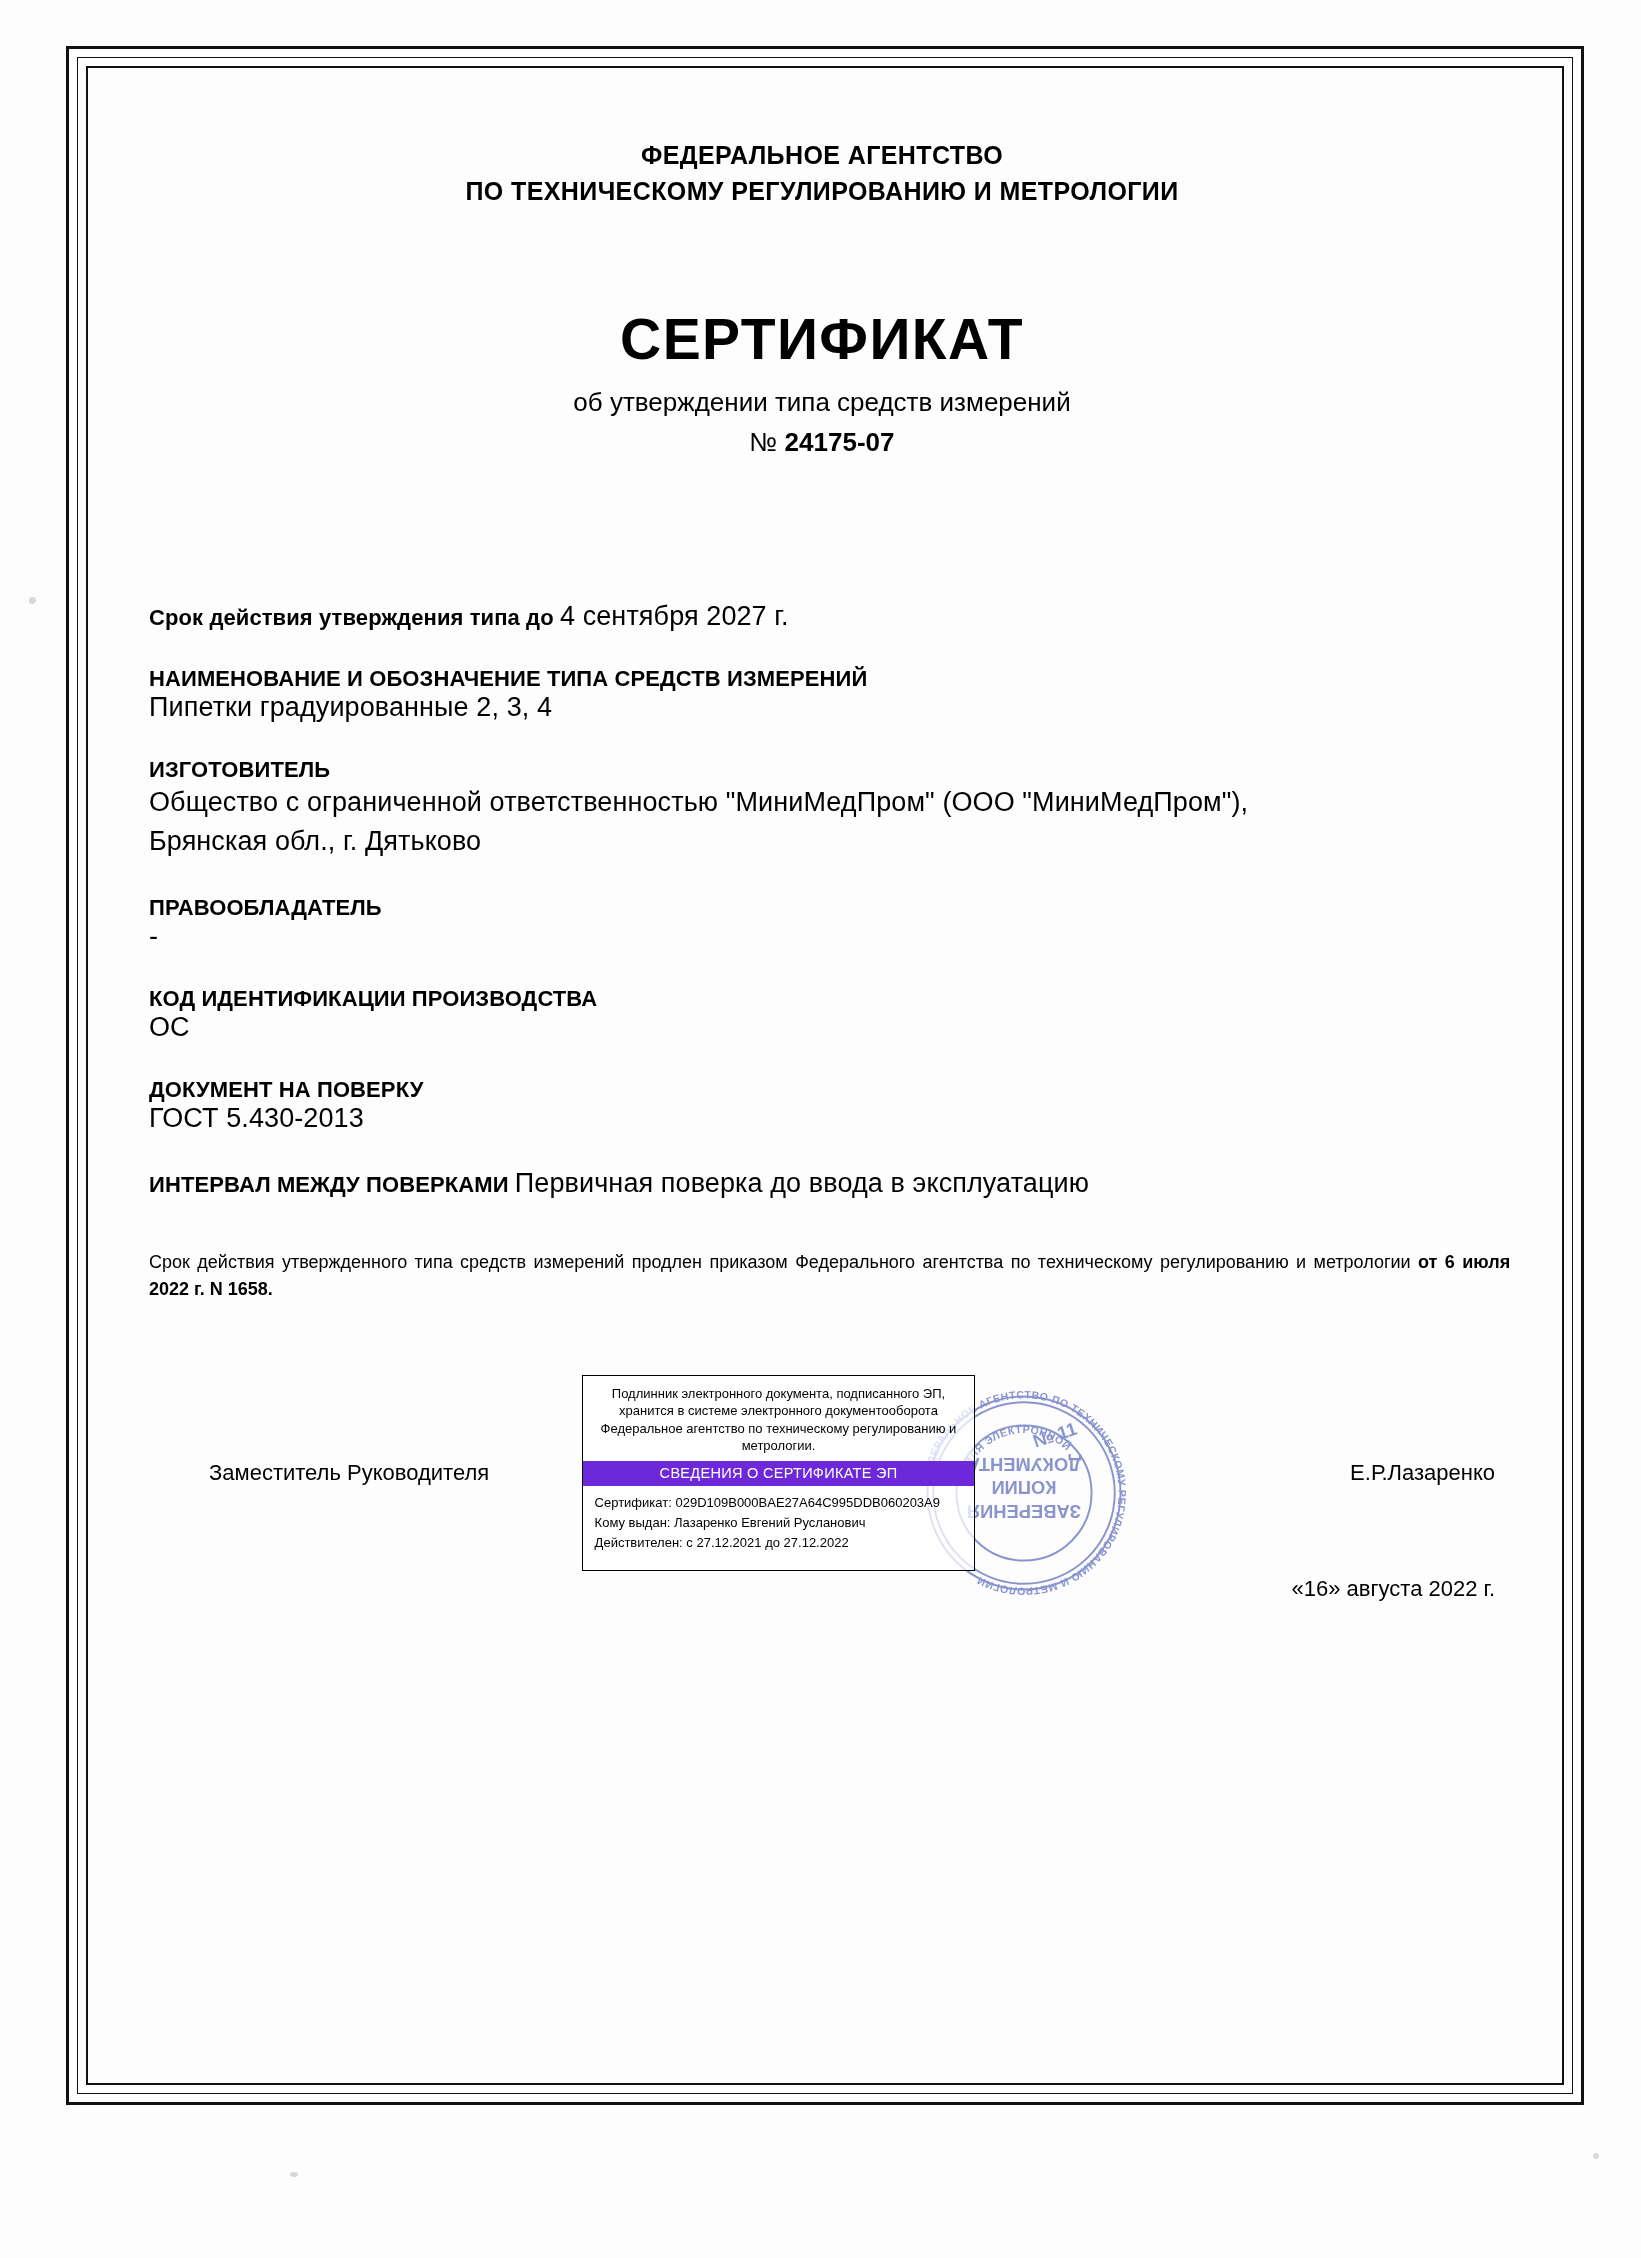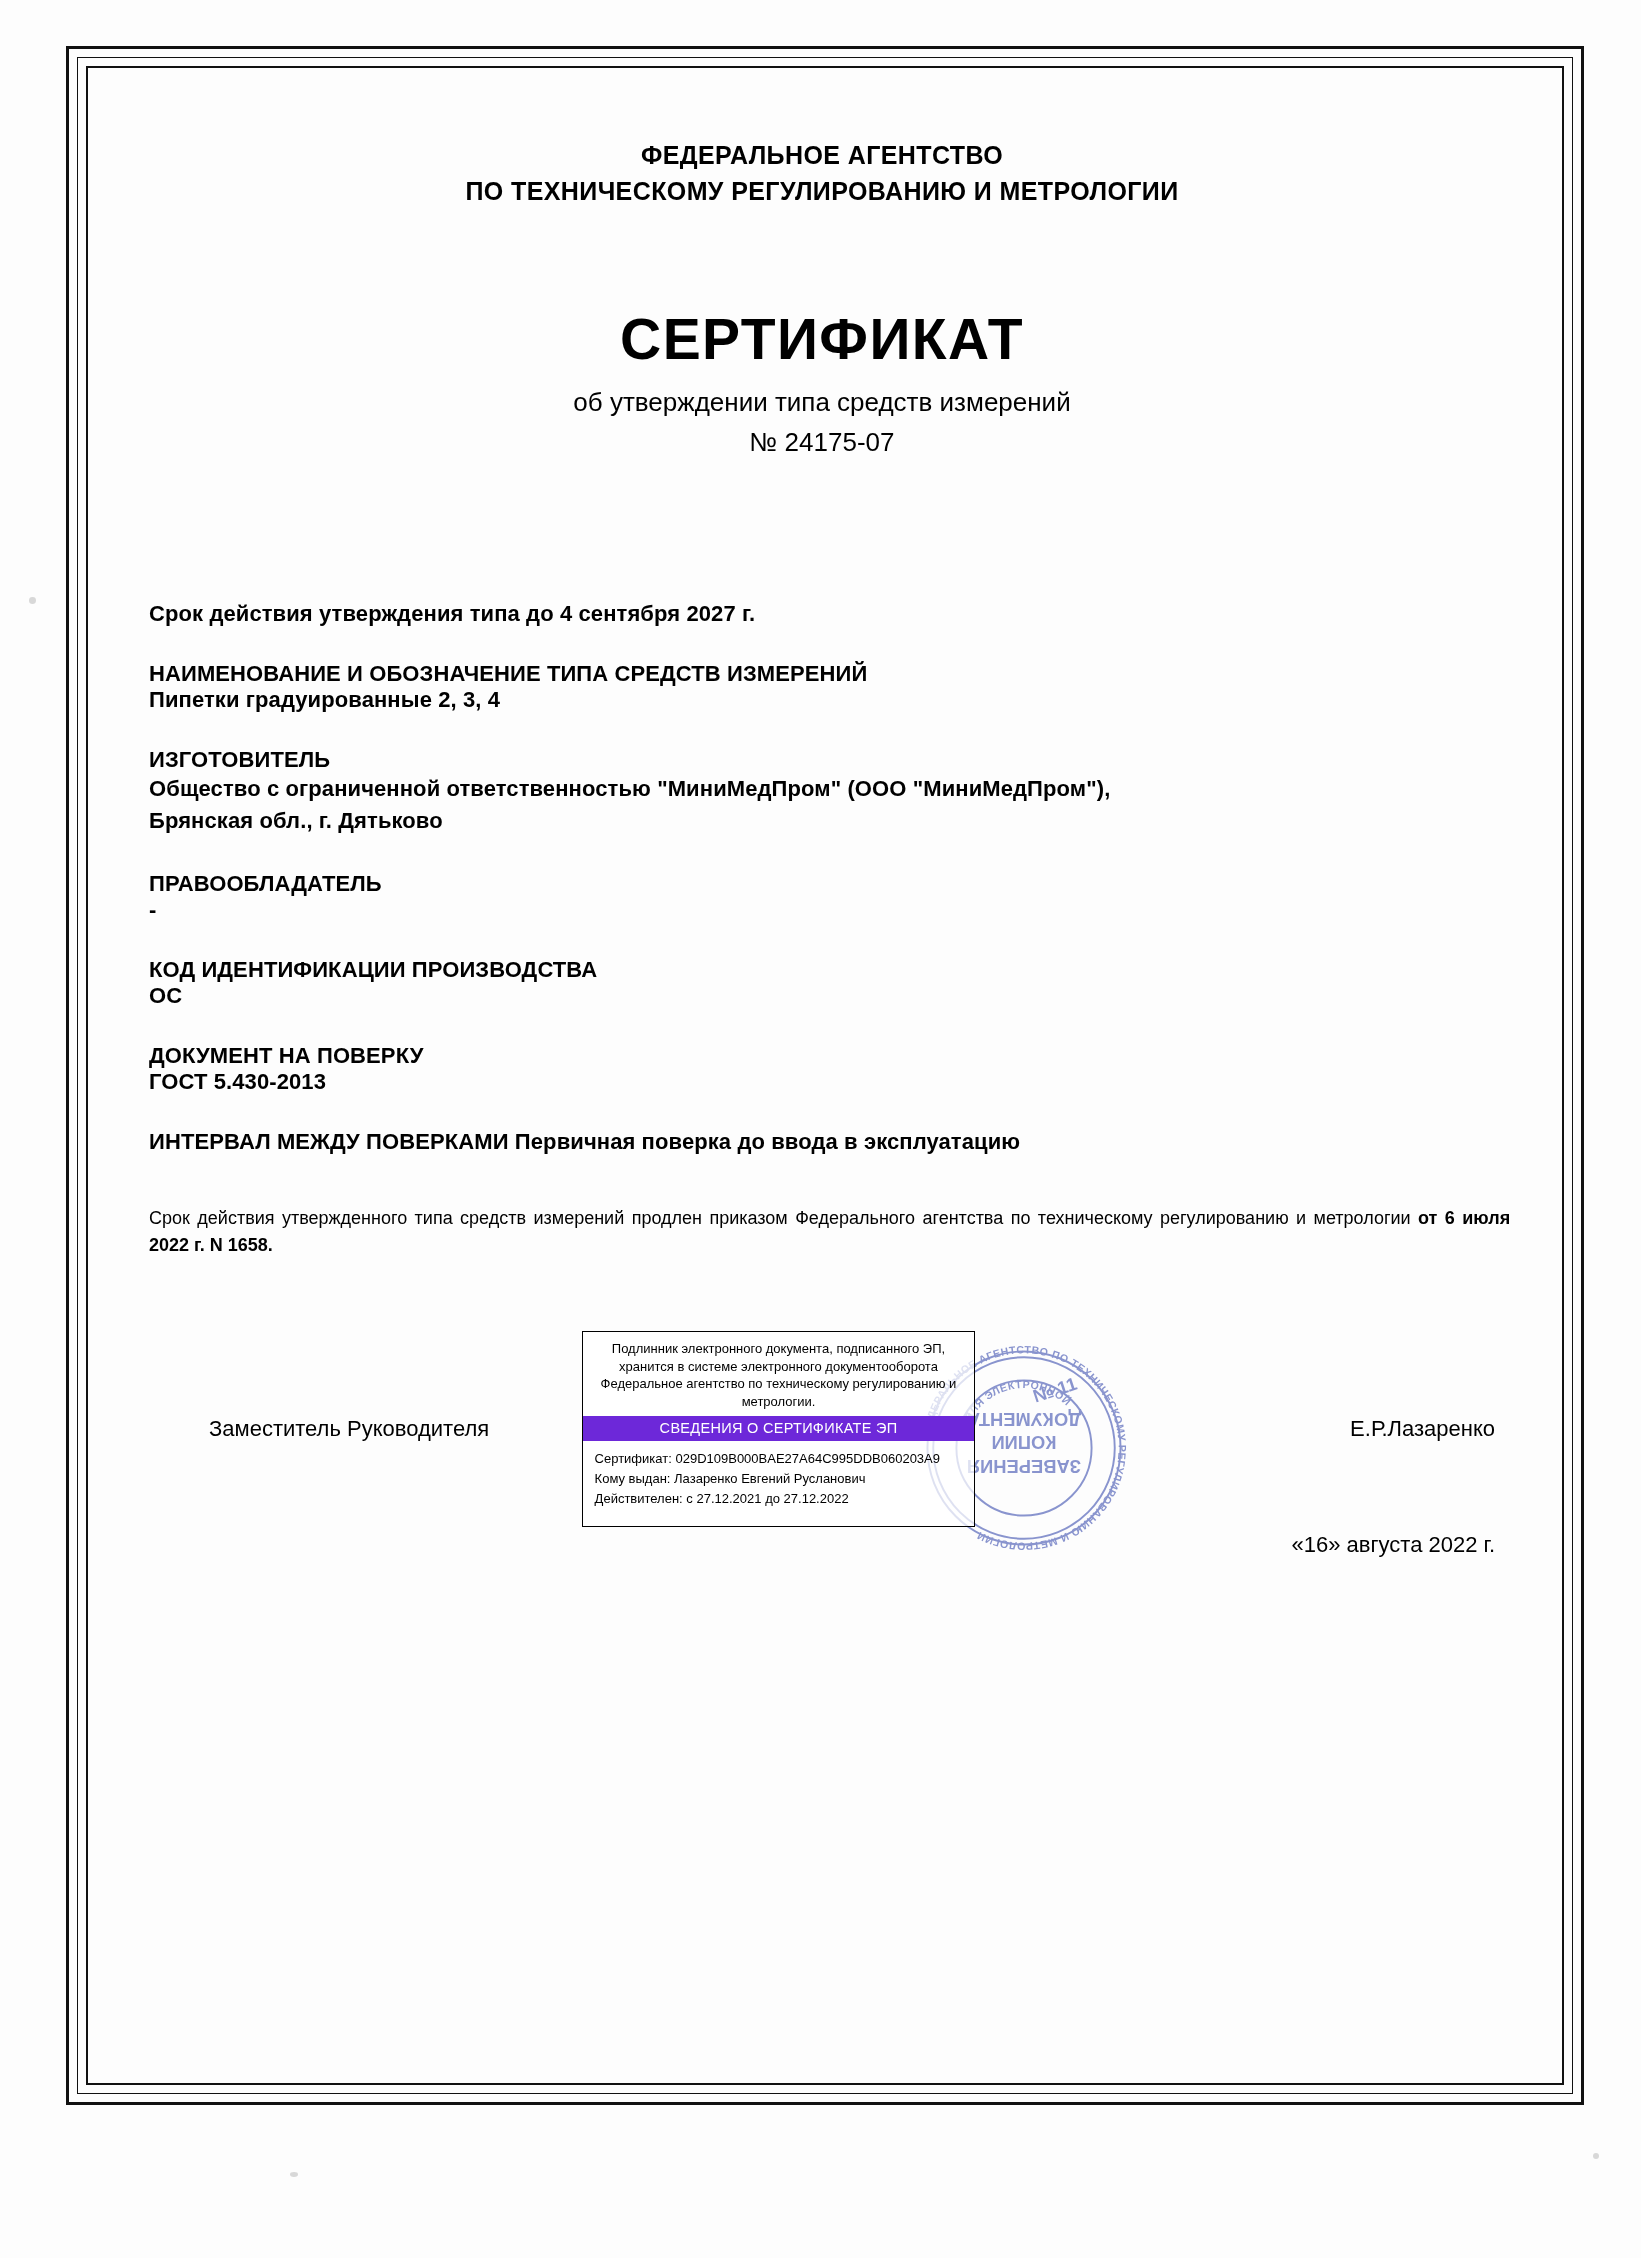--- a/index.html
+++ b/index.html
@@ -76,38 +76,38 @@
   .cert-sub {
     text-align: center;
     font-size: 26px;
     margin-top: 15.4px;
   }
   .cert-num {
     text-align: center;
     font-size: 26px;
     margin-top: 8.7px;
   }
-  .cert-num b { font-weight: normal; }
+  .cert-num b { font-weight: bold; }
 
   
   .body-block {
     margin-top: 143px;
     padding-left: 60px;
     padding-right: 39px;
     font-size: 22px;
   }
   .row { margin-bottom: 0; }
   .label {
     font-size: 22px;
     letter-spacing: 0.1px;
     font-weight: bold;
   }
   .value {
-    font-weight: bold;
-    font-size: 22px;
+    font-weight: normal;
+    font-size: 27px;
     letter-spacing: 0.1px;
   }
   .gap-lg { height: 34px; }
   .line2 { line-height: 1.45; }
 
   .extend {
     margin-top: 50px;
     font-size: 18px;
     text-align: justify;
     line-height: 1.5;

